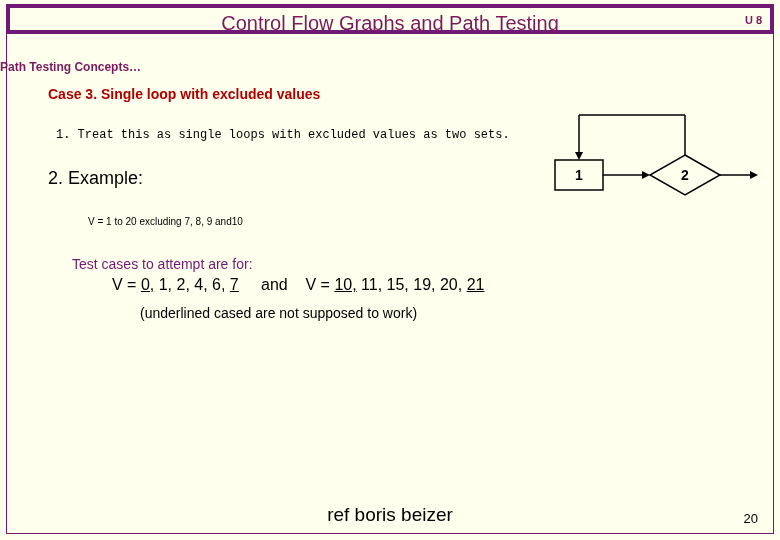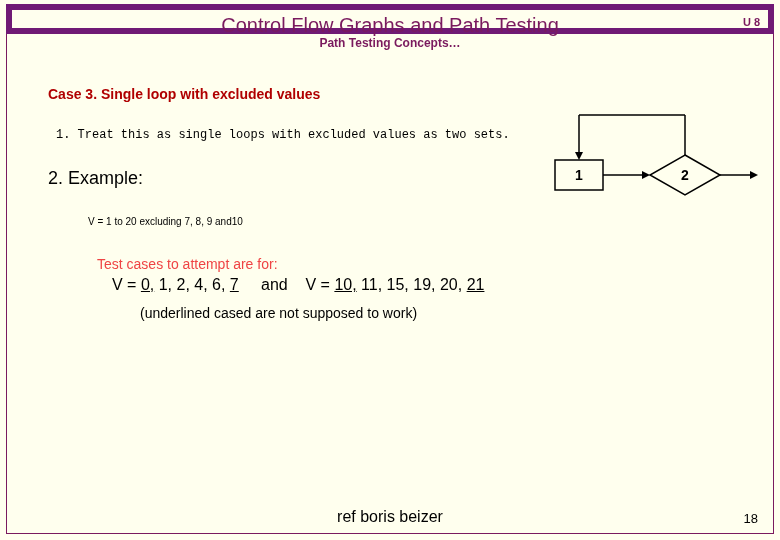--- a/index.html
+++ b/index.html
@@ -19,43 +19,43 @@
     width: 768px;
     height: 530px;
     border: 1px solid #7a1a5e;
   }
   .title-bar {
     position: absolute;
     left: 6px;
     top: 4px;
     width: 768px;
     height: 30px;
-    border: 6px solid #701a75;
+    border: 4px solid #701a75;
     text-align: center;
   }
   .title-text {
     color: #7a1a5e;
     font-size: 20px;
     line-height: 30px;
     font-family: Arial, sans-serif;
   }
   .unit-label {
     position: absolute;
     right: 8px;
     top: 6px;
     color: #7a1a5e;
     font-size: 11px;
     font-weight: bold;
   }
   .subtitle {
     position: absolute;
     left: 0;
     width: 780px;
-    top: 36px;
-    text-align: center;
+    top: 60px;
+    text-align: left;
     color: #7a1a5e;
     font-size: 12px;
     font-weight: bold;
   }
   .case-heading {
     position: absolute;
     left: 48px;
     top: 86px;
     color: #b00000;
     font-size: 14px;
@@ -78,23 +78,23 @@
   }
   .line3 {
     position: absolute;
     left: 88px;
     top: 216px;
     color: #000;
     font-size: 10px;
   }
   .line4a {
     position: absolute;
-    left: 97px;
+    left: 72px;
     top: 256px;
-    color: #ef4444;
+    color: #701a75;
     font-size: 14px;
   }
   .line4b {
     position: absolute;
     left: 112px;
     top: 276px;
     color: #000;
     font-size: 16px;
   }
   .line4c {
@@ -106,21 +106,21 @@
     margin-top: 9px;
   }
   .u { text-decoration: underline; }
   .footer-ref {
     position: absolute;
     left: 0;
     width: 780px;
     bottom: 14px;
     text-align: center;
     color: #000;
-    font-size: 16px;
+    font-size: 19px;
   }
   .page-num {
     position: absolute;
     right: 22px;
     bottom: 14px;
     color: #000;
     font-size: 13px;
   }
   
   .diagram {
@@ -184,13 +184,13 @@
     <line x1="130" y1="10" x2="24" y2="10" stroke="#000" stroke-width="1.5"></line>
     <line x1="24" y1="10" x2="24" y2="50" stroke="#000" stroke-width="1.5"></line>
     <polygon points="24,55 20,47 28,47" fill="#000"></polygon>
 
     <line x1="165" y1="70" x2="198" y2="70" stroke="#000" stroke-width="1.5"></line>
     <polygon points="203,70 195,66 195,74" fill="#000"></polygon>
   </svg>
 </div>
 
 <div class="footer-ref">ref boris beizer</div>
-<div class="page-num">18</div>
+<div class="page-num">20</div>
 
 </body></html>

